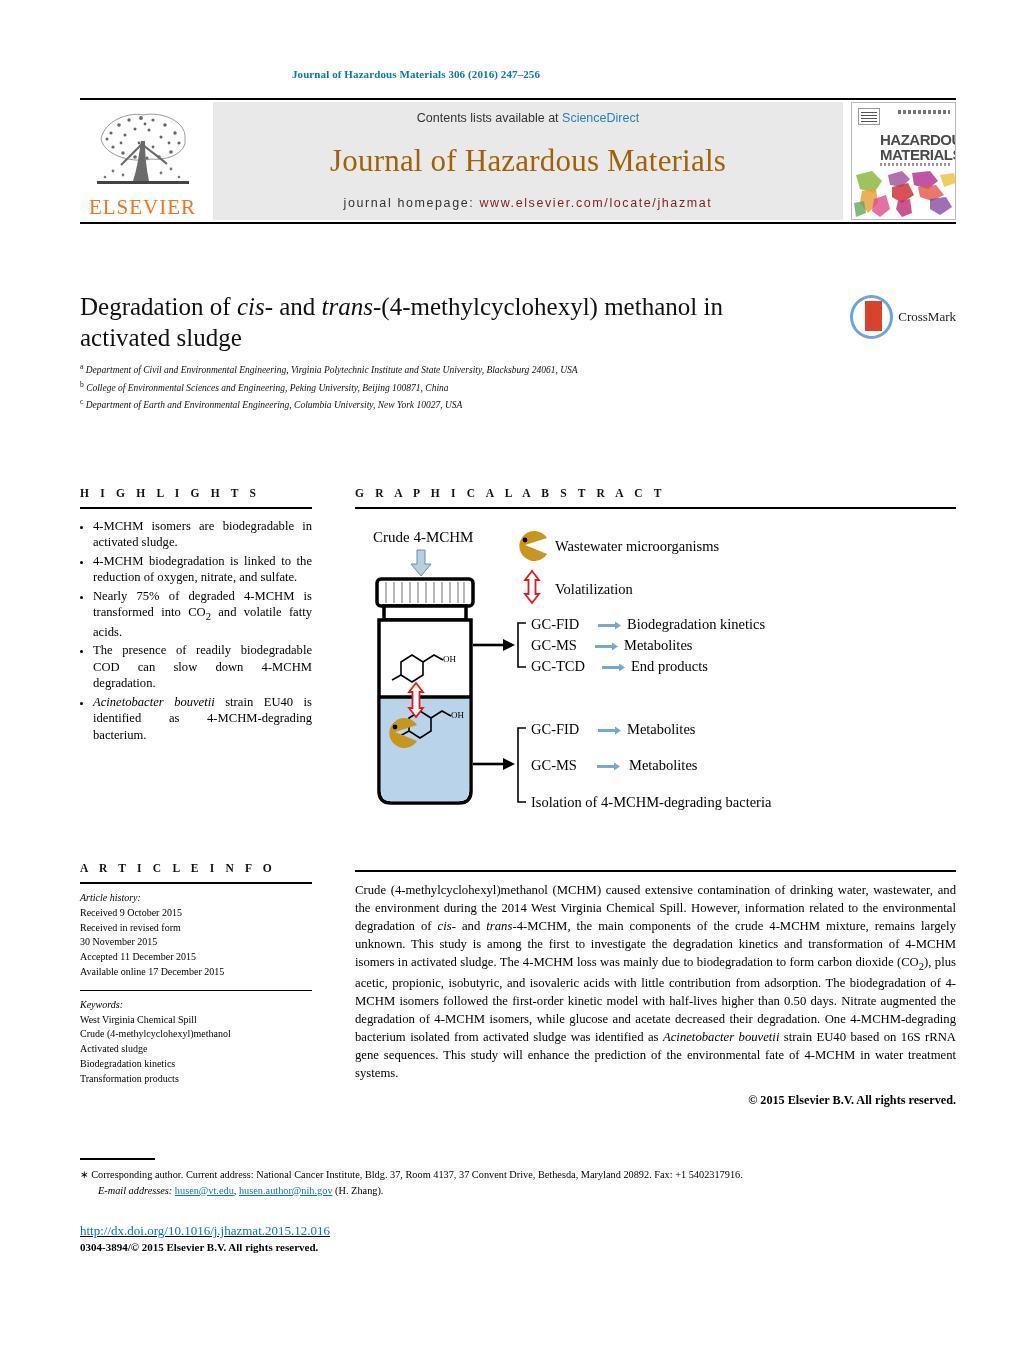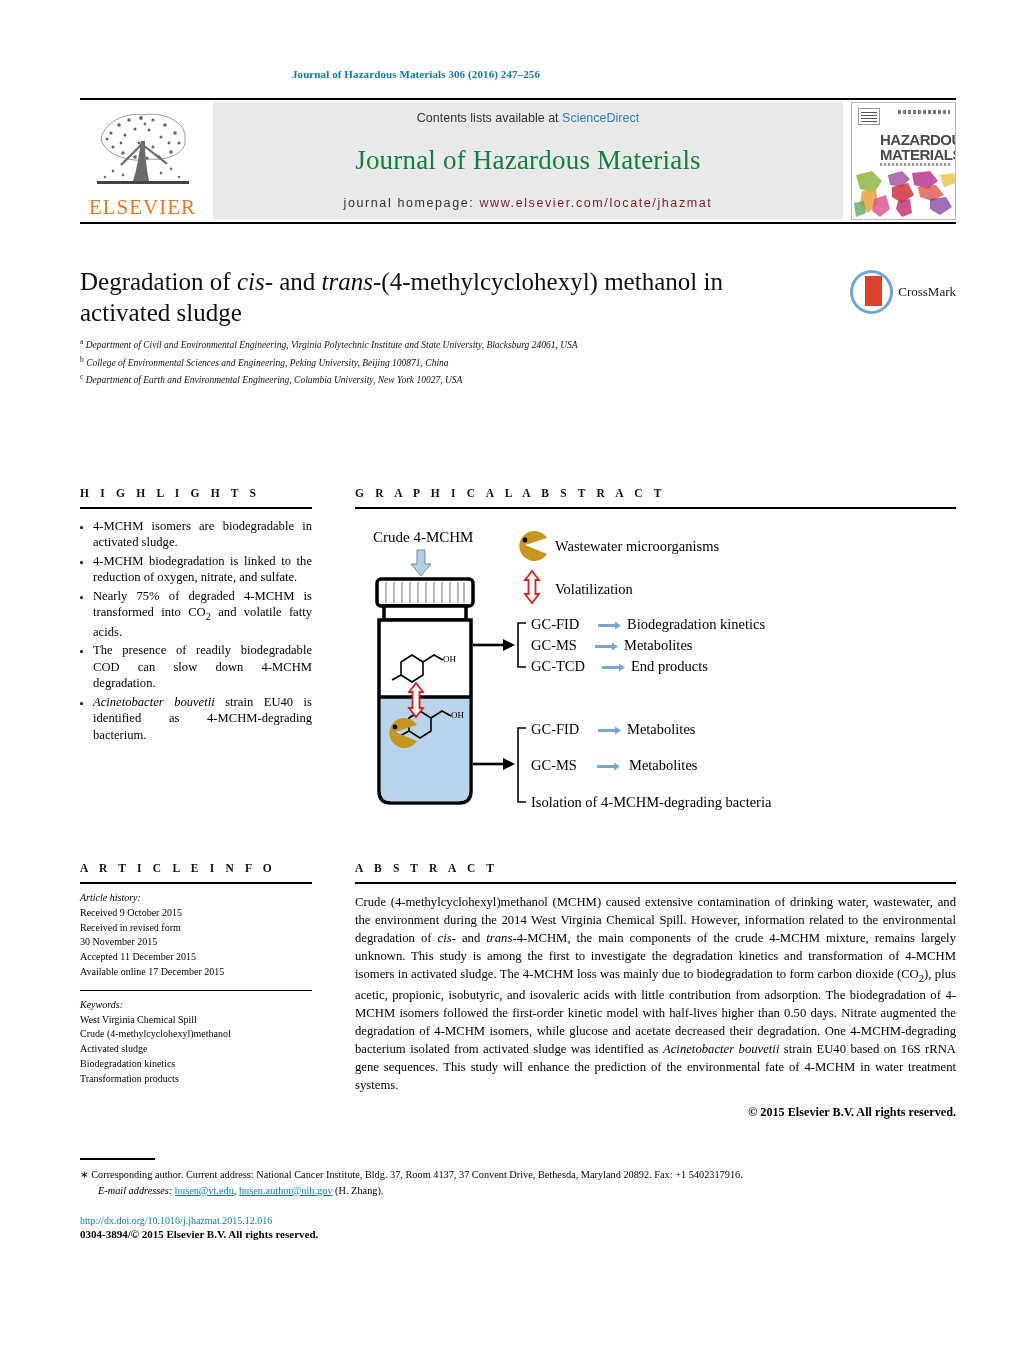--- a/index.html
+++ b/index.html
@@ -13,39 +13,39 @@
   
   .masthead{position:absolute;left:80px;top:98px;width:876px;}
   .mast-rule{height:2px;background:#000;width:876px;}
   .mast-row{display:flex;align-items:stretch;height:118px;margin-top:2px;}
   .elsevier-box{width:125px;display:flex;flex-direction:column;align-items:center;justify-content:flex-end;padding-bottom:2px;}
   .tree{width:104px;height:88px;}
   .elsevier-word{font-family:"Liberation Serif",serif;color:#E87722;font-size:21px;letter-spacing:1px;line-height:1;font-weight:400;}
   .mast-center{flex:1;background:#e9e9e9;margin:0 8px;display:flex;flex-direction:column;align-items:center;justify-content:space-between;padding:9px 0 10px 0;}
   .contents{font-family:"Liberation Sans",sans-serif;font-size:12.5px;color:#333;}
   .contents a{color:#2a7fbf;text-decoration:none;}
-  .jtitle{font-family:"Liberation Serif",serif;font-size:27px;color:#15803d;letter-spacing:.2px;}
+  .jtitle{font-family:"Liberation Serif",serif;font-size:31px;color:#a16207;letter-spacing:.2px;}
   .jhome{font-family:"Liberation Sans",sans-serif;font-size:12.5px;color:#333;letter-spacing:1.6px;}
   .jhome .u{color:#7f1d1d;}
   .cover{width:105px;height:118px;border:1px solid #bbb;position:relative;overflow:hidden;background:#fff;box-sizing:border-box;}
   .mast-rule2{height:2px;background:#000;width:876px;margin-top:2px;}
 
   
   .cov-logo{position:absolute;left:6px;top:5px;width:22px;height:17px;background:#fff;border:1px solid #999;box-sizing:border-box;}
   .cov-logo:after{content:"";position:absolute;left:2px;top:2px;right:2px;bottom:2px;background:
      repeating-linear-gradient(0deg,#555 0 1px,#fff 1px 3px);}
   .cov-top-right{position:absolute;right:5px;top:7px;width:52px;height:4px;background:
      repeating-linear-gradient(90deg,#777 0 3px,#fff 3px 5px);}
   .cov-h1{position:absolute;left:28px;top:28px;font-family:"Liberation Sans",sans-serif;font-weight:bold;font-size:15px;color:#4a4a4a;letter-spacing:-.5px;}
   .cov-h2{position:absolute;left:28px;top:43px;font-family:"Liberation Sans",sans-serif;font-weight:bold;font-size:15px;color:#4a4a4a;letter-spacing:-.5px;}
   .cov-sub{position:absolute;left:28px;top:60px;width:72px;height:3px;background:repeating-linear-gradient(90deg,#999 0 2px,#fff 2px 4px);}
   .cov-map{position:absolute;left:0;top:66px;width:105px;height:52px;}
 
   
-  .titleblock{position:absolute;left:80px;top:267px;width:876px;}
+  .titleblock{position:absolute;left:80px;top:292px;width:876px;}
   h1.title{margin:0;font-family:"Liberation Serif",serif;font-weight:400;font-size:25px;line-height:1.22;width:700px;color:#111;}
   h1.title .it{font-style:italic;}
   .crossmark{position:absolute;right:0;top:2px;width:106px;height:46px;display:flex;align-items:center;gap:5px;}
   .cm-circle{width:44px;height:44px;border-radius:50%;border:3px solid #6aa7d6;box-sizing:border-box;background:#fff;position:relative;overflow:hidden;}
   .cm-bar{position:absolute;left:12px;top:3px;width:17px;height:30px;background:#d9422b;}
   .cm-bar:after{content:"";position:absolute;left:0;bottom:-9px;border-left:8.5px solid transparent;border-right:8.5px solid transparent;border-bottom:9px solid #fff;}
   .cm-text{font-family:"Liberation Serif",serif;font-size:13px;color:#222;}
 
   .authors{margin-top:18px;font-family:"Liberation Serif",serif;font-size:16.5px;line-height:1.45;width:790px;color:#111;}
   .authors sup{color:#0b7aa8;font-size:10.5px;font-weight:bold;}
@@ -78,21 +78,21 @@
   .abstext{font-family:"Liberation Serif",serif;font-size:12.7px;line-height:1.42;text-align:justify;margin-top:9px;}
   .copyright{margin-top:11px;text-align:right;font-family:"Liberation Serif",serif;font-weight:bold;font-size:12.2px;}
 
   
   .foot{position:absolute;left:80px;top:1158px;width:876px;}
   .foot-rule{width:75px;height:2px;background:#000;}
   .foot-note{margin-top:7px;font-family:"Liberation Serif",serif;font-size:10.3px;line-height:1.55;}
   .foot-note .ind{display:block;padding-left:18px;}
   .foot-note .em{font-style:italic;}
   a.lnk{color:#0b7aa8;text-decoration:underline;}
-  .doi{margin-top:16px;font-family:"Liberation Serif",serif;font-size:10px;}
+  .doi{margin-top:24px;font-family:"Liberation Serif",serif;font-size:13px;text-decoration:underline;}
   .doi a{color:#0b7aa8;text-decoration:none;}
   .issn{font-family:"Liberation Serif",serif;font-weight:bold;font-size:11px;margin-top:2px;}
 </style>
 </head>
 <body>
 
 <div class="page">
 
   <div class="runhead">Journal of Hazardous Materials 306 (2016) 247–256</div>
 
@@ -332,21 +332,20 @@
         <div class="lbl">Keywords:</div>
         <div>West Virginia Chemical Spill</div>
         <div>Crude (4-methylcyclohexyl)methanol</div>
         <div>Activated sludge</div>
         <div>Biodegradation kinetics</div>
         <div>Transformation products</div>
       </div>
     </div>
 
     <div class="abswrap">
-      <div class="sec-head">A B S T R A C T</div>
       <div class="hr-mid"></div>
       <div class="abstext">Crude (4-methylcyclohexyl)methanol (MCHM) caused extensive contamination of drinking water, wastewater, and the environment during the 2014 West Virginia Chemical Spill. However, information related to the environmental degradation of <i>cis</i>- and <i>trans</i>-4-MCHM, the main components of the crude 4-MCHM mixture, remains largely unknown. This study is among the first to investigate the degradation kinetics and transformation of 4-MCHM isomers in activated sludge. The 4-MCHM loss was mainly due to biodegradation to form carbon dioxide (CO<sub>2</sub>), plus acetic, propionic, isobutyric, and isovaleric acids with little contribution from adsorption. The biodegradation of 4-MCHM isomers followed the first-order kinetic model with half-lives higher than 0.50 days. Nitrate augmented the degradation of 4-MCHM isomers, while glucose and acetate decreased their degradation. One 4-MCHM-degrading bacterium isolated from activated sludge was identified as <i>Acinetobacter bouvetii</i> strain EU40 based on 16S rRNA gene sequences. This study will enhance the prediction of the environmental fate of 4-MCHM in water treatment systems.</div>
       <div class="copyright">© 2015 Elsevier B.V. All rights reserved.</div>
     </div>
   </div>
 
   <div class="foot">
     <div class="foot-rule"></div>
     <div class="foot-note">
       <span>∗</span>

